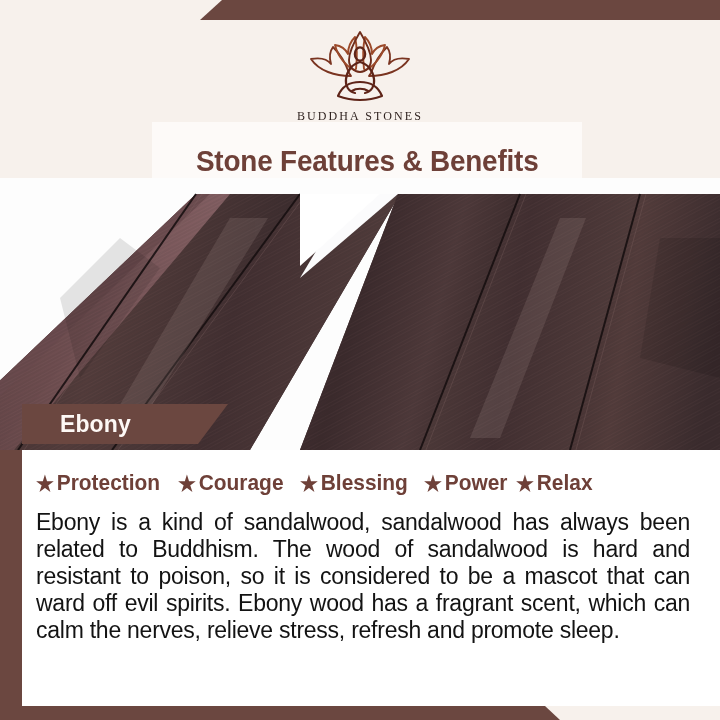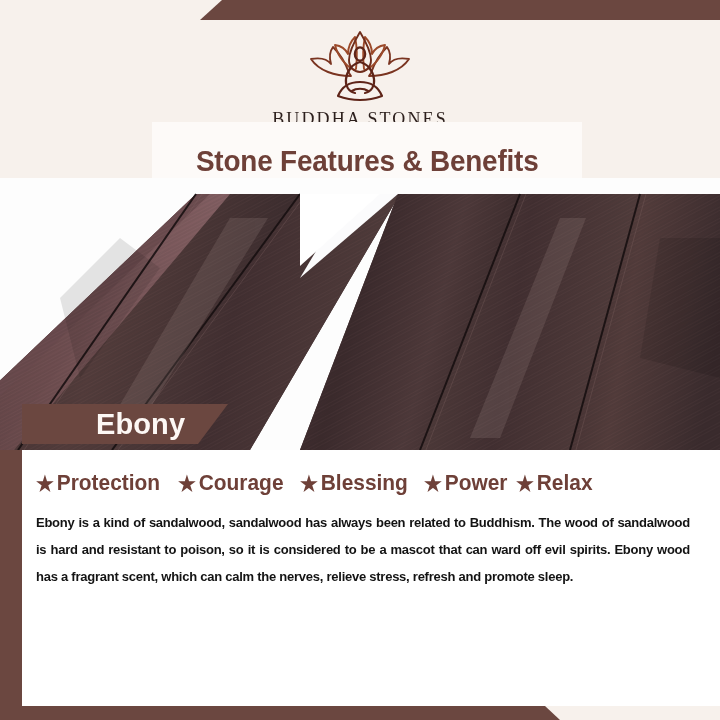--- a/index.html
+++ b/index.html
@@ -60,21 +60,21 @@
   }
   .logo-wrap {
     position: absolute;
     top: 6px; left: 0; right: 0;
     display: flex; flex-direction: column; align-items: center;
   }
   .logo-mark { width: 116px; height: 78px; display: block; }
   .logo-word {
     margin-top: 5px;
     font-family: "Liberation Serif", serif;
-    font-size: 18px;
+    font-size: 12px;
     letter-spacing: 2.1px;
     color: #2c1f1c;
     font-weight: 400;
     text-align: right;
   }
 
   
   .title-plaque {
     position: absolute;
     top: 122px; left: 152px;
@@ -104,23 +104,23 @@
   
   .ribbon {
     position: absolute;
     top: 404px; left: 22px;
     width: 206px; height: 40px;
     background: #6b4740;
     clip-path: polygon(0 0, 100% 0, 176px 100%, 0 100%);
     display: flex; align-items: center;
   }
   .ribbon-text {
-    margin-left: 74px;
+    margin-left: 38px;
     color: #fdf8f5;
-    font-size: 29px;
+    font-size: 23px;
     font-weight: 700;
     letter-spacing: 0.1px;
   }
 
   
   .panel {
     position: absolute;
     top: 450px; left: 22px; right: 0;
     bottom: 14px;
     background: #ffffff;
@@ -144,24 +144,24 @@
   .benefit .star {
     font-size: 21px;
     line-height: 1;
     margin-right: 3px;
     color: #6e4038;
   }
   .benefit + .benefit { margin-left: 11px; }
   .benefit.tight + .benefit.tight { margin-left: 4px; }
 
   .body-text {
-    font-size: 13px;
+    font-size: 23px;
     line-height: 27px;
     color: #131313;
-    font-weight: 700;
+    font-weight: 400;
     letter-spacing: -0.25px;
     max-width: 656px;
     text-align: justify;
     text-justify: inter-word;
     hyphens: manual;
   }
 </style>
 </head>
 <body>
 

